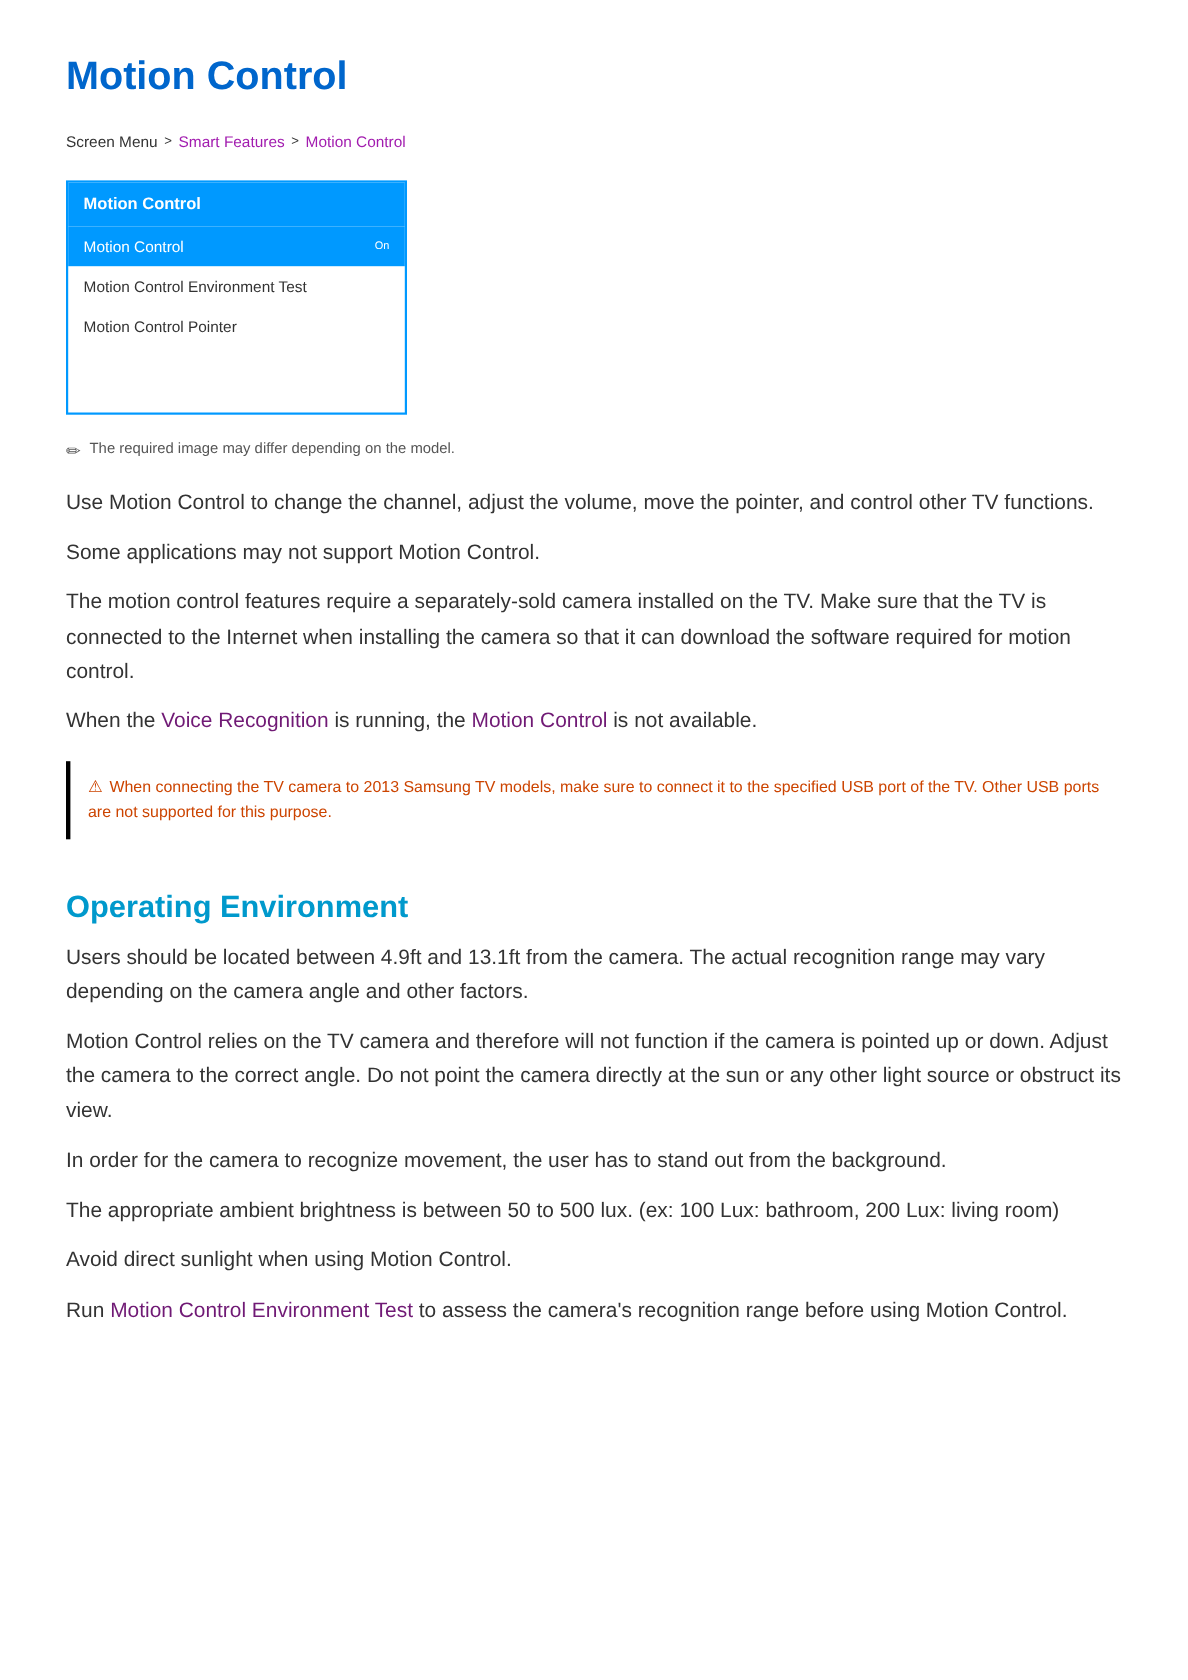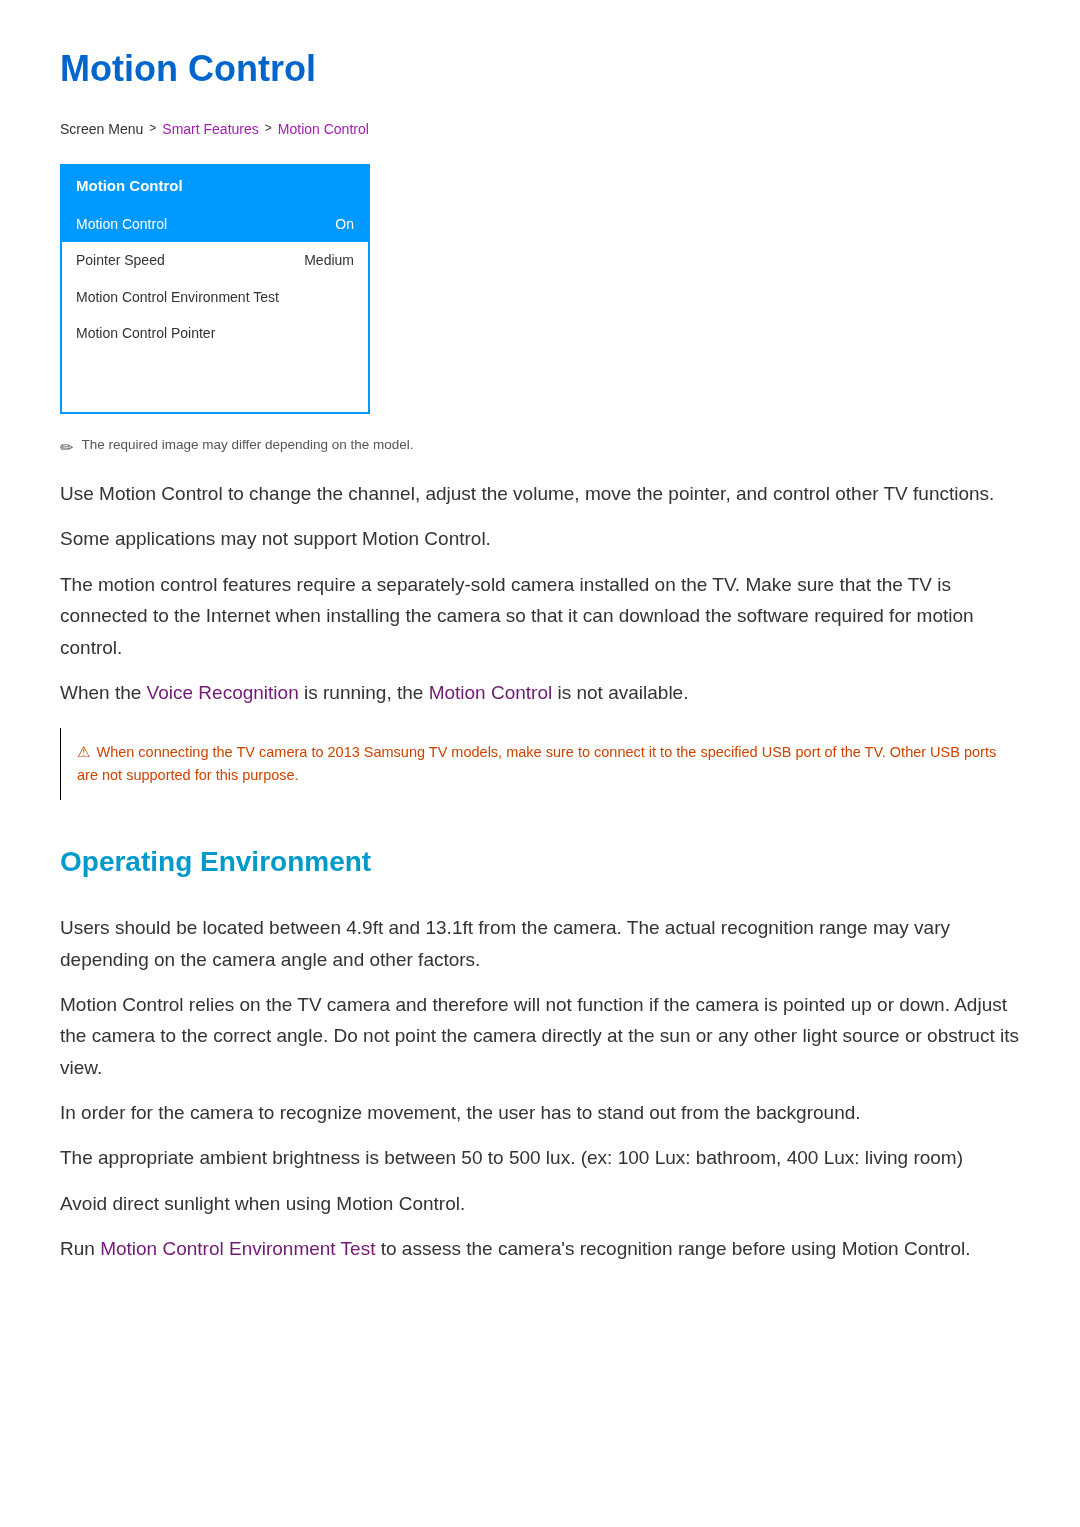--- a/index.html
+++ b/index.html
@@ -67,21 +67,21 @@
       justify-content: space-between;
       align-items: center;
     }
 
     .menu-item.selected {
       background-color: #0099ff;
       color: white;
     }
 
     .menu-item .menu-value {
-      font-size: 14px;
+      font-size: 10px;
     }
 
     .menu-item.selected .menu-value {
       color: white;
     }
 
     .menu-item .menu-value.on {
       color: white;
     }
 
@@ -119,21 +119,21 @@
       margin-bottom: 14px;
       line-height: 1.65;
     }
 
     .link-blue {
       color: #701a75;
       text-decoration: none;
     }
 
     .warning-box {
-      border-left: 1px solid #000000;
+      border-left: 4px solid #000000;
       padding: 12px 16px;
       margin: 20px 0 30px 0;
       background: #fff;
     }
 
     .warning-text {
       color: #cc4400;
       font-size: 14.5px;
       line-height: 1.6;
     }
@@ -142,21 +142,21 @@
       color: #cc4400;
       margin-right: 6px;
       font-size: 15px;
     }
 
     .section-title {
       font-size: 28px;
       font-weight: bold;
       color: #0099cc;
       margin-top: 40px;
-      margin-bottom: 28px;
+      margin-bottom: 7px;
     }
   </style>
 </head>
 <body>
 
 <h1 class="page-title">Motion Control</h1>
 
 <div class="breadcrumb">
   <span>Screen Menu</span>
   <span class="breadcrumb-separator">&gt;</span>
@@ -167,24 +167,20 @@
 
 <div class="menu-box">
   <div class="menu-title-bar">Motion Control</div>
 
   <div class="menu-item selected">
     <span>Motion Control</span>
     <span class="menu-value on">On</span>
   </div>
 
 
-  <div class="menu-item">
-    <span>Pointer Speed</span>
-    <span class="menu-value medium">Medium</span>
-  </div>
 
   <div class="menu-item">
     <span>Motion Control Environment Test</span>
   </div>
 
   <div class="menu-item">
     <span>Motion Control Pointer</span>
   </div>
 
   <div class="menu-spacer"></div>
@@ -207,18 +203,18 @@
   <p class="warning-text">
     <span class="warning-icon">⚠</span><span>When connecting the TV camera to 2013 Samsung TV models, make sure to connect it to the specified USB port of the TV. Other USB ports are not supported for this purpose.</span>
   </p>
 </div>
 
 <h2 class="section-title">Operating Environment</h2>
 
 <p class="body-text">Users should be located between 4.9ft and 13.1ft from the camera. The actual recognition range may vary depending on the camera angle and other factors.</p>
 <p class="body-text">Motion Control relies on the TV camera and therefore will not function if the camera is pointed up or down. Adjust the camera to the correct angle. Do not point the camera directly at the sun or any other light source or obstruct its view.</p>
 <p class="body-text">In order for the camera to recognize movement, the user has to stand out from the background.</p>
-<p class="body-text">The appropriate ambient brightness is between 50 to 500 lux. (ex: 100 Lux: bathroom, 400 Lux: living room)</p>
+<p class="body-text">The appropriate ambient brightness is between 50 to 500 lux. (ex: 100 Lux: bathroom, 200 Lux: living room)</p>
 <p class="body-text">Avoid direct sunlight when using Motion Control.</p>
 
 <p class="body-text">
   <span>Run </span><a class="link-blue">Motion Control Environment Test</a><span> to assess the camera's recognition range before using Motion Control.</span>
 </p>
 
 </body></html>

